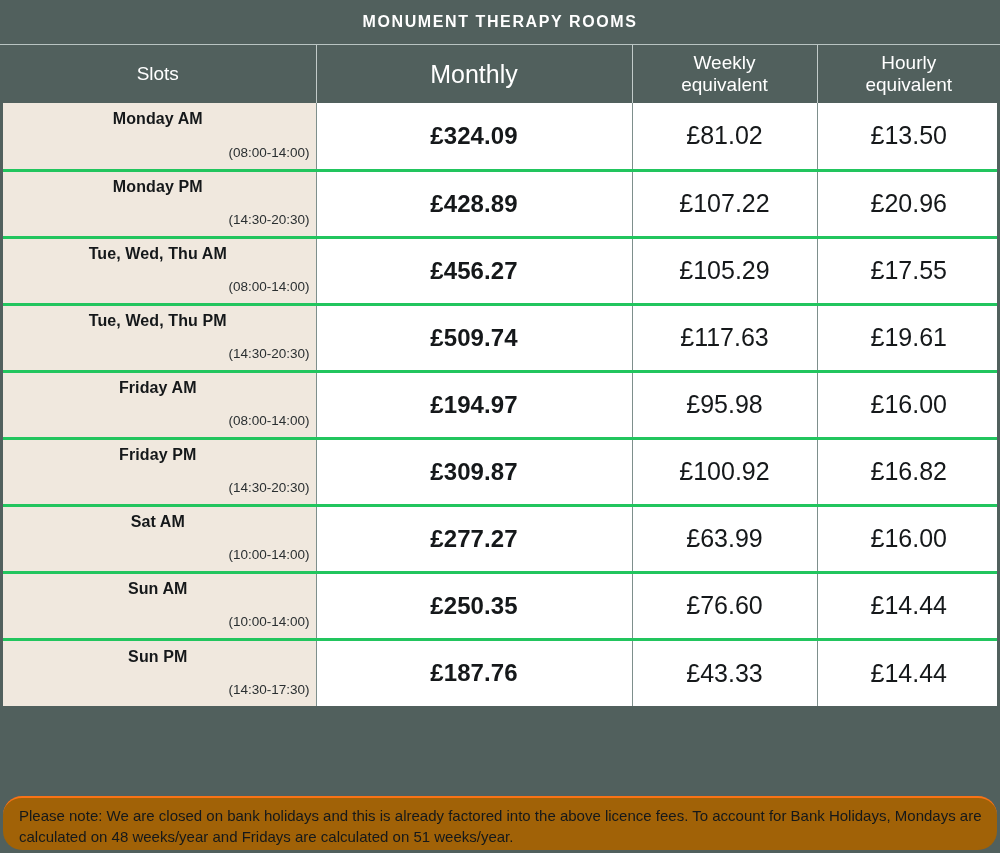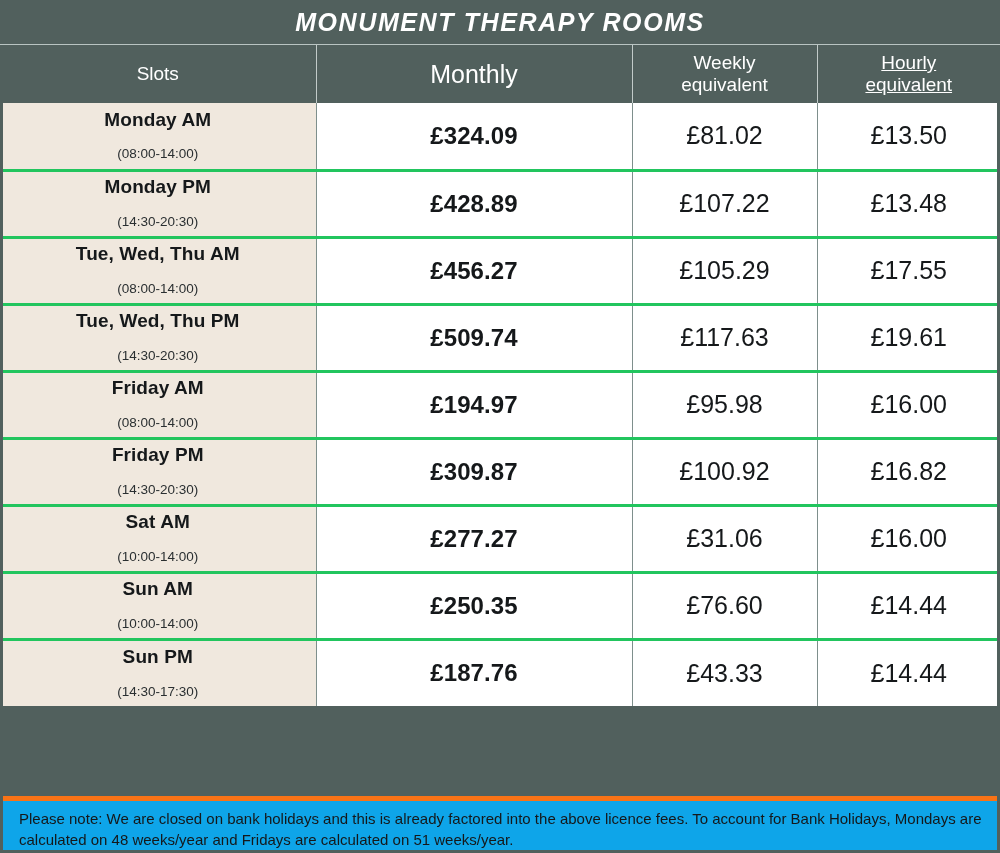--- a/index.html
+++ b/index.html
@@ -25,26 +25,25 @@
     height: 45px;
     background: #51605d;
     display: flex;
     align-items: center;
     justify-content: center;
     box-sizing: border-box;
     border-bottom: 1px solid #b9c4c2;
   }
   .title-text {
     color: #ffffff;
-    font-size: 25px;
+    font-size: 16px;
     font-weight: bold;
     letter-spacing: 1.6px;
     text-transform: uppercase;
     line-height: 1;
-    font-style: italic;
   }
 
   
   table.price-table {
     width: 1000px;
     border-collapse: collapse;
     table-layout: fixed;
   }
   col.c-slots   { width: 316px; }
   col.c-monthly { width: 316px; }
@@ -57,21 +56,21 @@
     font-weight: normal;
     font-size: 19px;
     line-height: 1.16;
     height: 58px;
     padding: 4px 6px;
     box-sizing: border-box;
     text-align: center;
     vertical-align: middle;
     border-right: 1px solid #c2cbc9;
   }
-  thead th:last-child { border-right: none; text-decoration: underline; }
+  thead th:last-child { border-right: none; }
   thead th.th-monthly { font-size: 25px; }
 
   tbody td {
     height: 67px;
     box-sizing: border-box;
     text-align: center;
     vertical-align: middle;
     border-top: 3px solid #22c55e;
     border-right: 1px solid #7e8f8c;
     padding: 2px 6px;
@@ -80,60 +79,62 @@
   }
   tbody tr td:last-child { border-right: none; }
   tbody tr:first-child td { border-top: none; }
 
   td.slot-cell {
     background: #f0e8de;
     border-right: 1px solid #7e8f8c;
   }
   .slot-name {
     display: block;
-    font-size: 19px;
+    font-size: 16px;
     font-weight: bold;
     color: #15181a;
     line-height: 1.15;
     letter-spacing: 0.1px;
   }
   .slot-time {
     display: block;
     font-size: 13.5px;
     font-weight: normal;
     color: #2a2f31;
     line-height: 1.3;
     margin-top: 15px;
+    text-align: right;
   }
 
   td.monthly-cell {
     font-size: 24px;
     font-weight: bold;
     letter-spacing: 0.1px;
   }
   td.weekly-cell,
   td.hourly-cell {
     font-size: 25px;
     font-weight: normal;
   }
 
   
   .footer-note {
     position: absolute;
     left: 3px;
     right: 3px;
     bottom: 3px;
-    background: #0ea5e9;
-    border-top: 5px solid #f97316;
+    background: #a16207;
+    border-top: 2px solid #f97316;
     box-sizing: border-box;
     padding: 8px 14px 8px 16px;
     font-size: 15px;
     line-height: 1.38;
     color: #15181a;
     height: 54px;
+    border-radius: 19px;
   }
 
   
   .frame-left, .frame-right, .frame-bottom {
     position: absolute;
     background: #51605d;
   }
   .frame-left  { left: 0; top: 45px; width: 3px; bottom: 0; }
   .frame-right { right: 0; top: 45px; width: 3px; bottom: 0; }
   .frame-bottom{ left: 0; right: 0; bottom: 0; height: 3px; }
@@ -178,21 +179,21 @@
           <td class="weekly-cell">£81.02</td>
           <td class="hourly-cell">£13.50</td>
         </tr>
         <tr>
           <td class="slot-cell">
             <span class="slot-name">Monday PM</span>
             <span class="slot-time">(14:30-20:30)</span>
           </td>
           <td class="monthly-cell">£428.89</td>
           <td class="weekly-cell">£107.22</td>
-          <td class="hourly-cell">£13.48</td>
+          <td class="hourly-cell">£20.96</td>
         </tr>
         <tr>
           <td class="slot-cell">
             <span class="slot-name">Tue, Wed, Thu AM</span>
             <span class="slot-time">(08:00-14:00)</span>
           </td>
           <td class="monthly-cell">£456.27</td>
           <td class="weekly-cell">£105.29</td>
           <td class="hourly-cell">£17.55</td>
         </tr>
@@ -222,21 +223,21 @@
           <td class="monthly-cell">£309.87</td>
           <td class="weekly-cell">£100.92</td>
           <td class="hourly-cell">£16.82</td>
         </tr>
         <tr>
           <td class="slot-cell">
             <span class="slot-name">Sat AM</span>
             <span class="slot-time">(10:00-14:00)</span>
           </td>
           <td class="monthly-cell">£277.27</td>
-          <td class="weekly-cell">£31.06</td>
+          <td class="weekly-cell">£63.99</td>
           <td class="hourly-cell">£16.00</td>
         </tr>
         <tr>
           <td class="slot-cell">
             <span class="slot-name">Sun AM</span>
             <span class="slot-time">(10:00-14:00)</span>
           </td>
           <td class="monthly-cell">£250.35</td>
           <td class="weekly-cell">£76.60</td>
           <td class="hourly-cell">£14.44</td>

